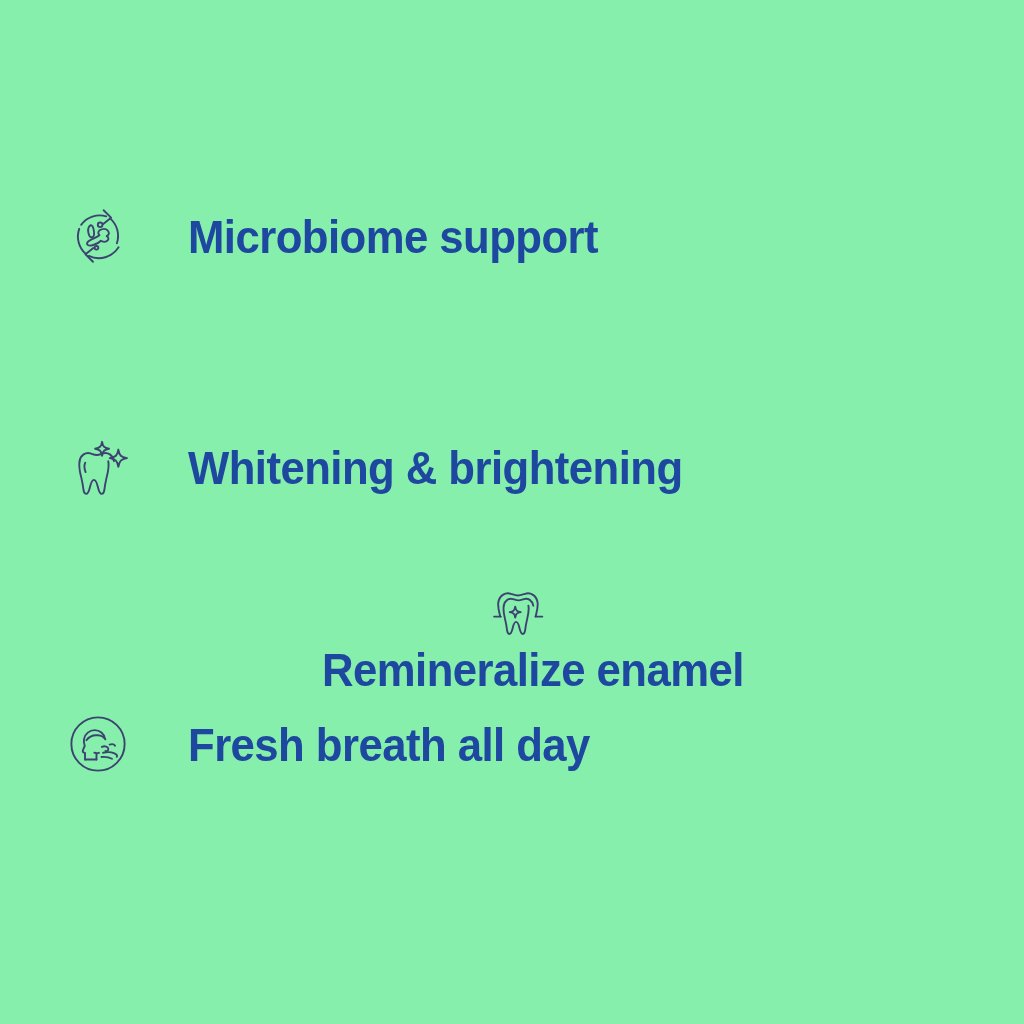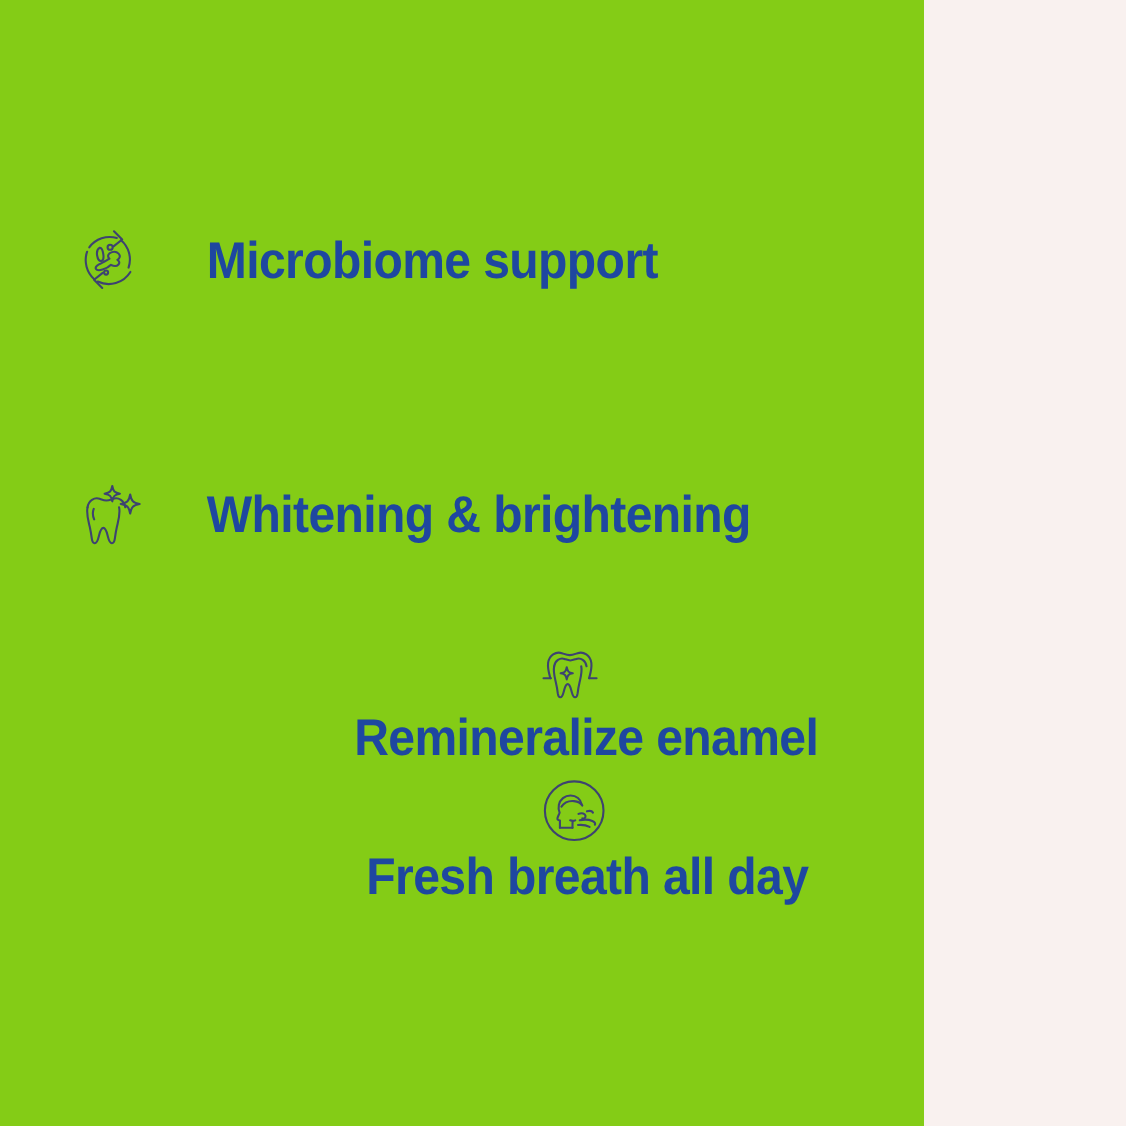--- a/index.html
+++ b/index.html
@@ -12,40 +12,40 @@
 
   body {
     background:#f9f1ef;
     font-family:"Liberation Sans", sans-serif;
     -webkit-font-smoothing:antialiased;
   }
 
   #benefits-panel {
     position:absolute;
     left:0; top:0;
-    width:840px;
+    width:1024px;
     height:1024px;
-    background:#84cc16;
+    background:#86efac;
   }
 
   .benefit-row {
     position:absolute;
     left:62px;
     width:920px;
     height:86px;
     display:flex;
     align-items:center;
   }
 
   
   .benefit-row.r0 { top:193px; }
   .benefit-row.r1 { top:321px; }
   .benefit-row.r2 { top:424px;align-items:center; }
   .benefit-row.r3 { top:574px;flex-direction:column; }
-  .benefit-row.r4 { top:701px;flex-direction:column; }
+  .benefit-row.r4 { top:701px; }
 
   .benefit-icon {
     width:72px;
     height:72px;
     flex:0 0 72px;
     display:flex;
     align-items:center;
     justify-content:center;
   }
 

